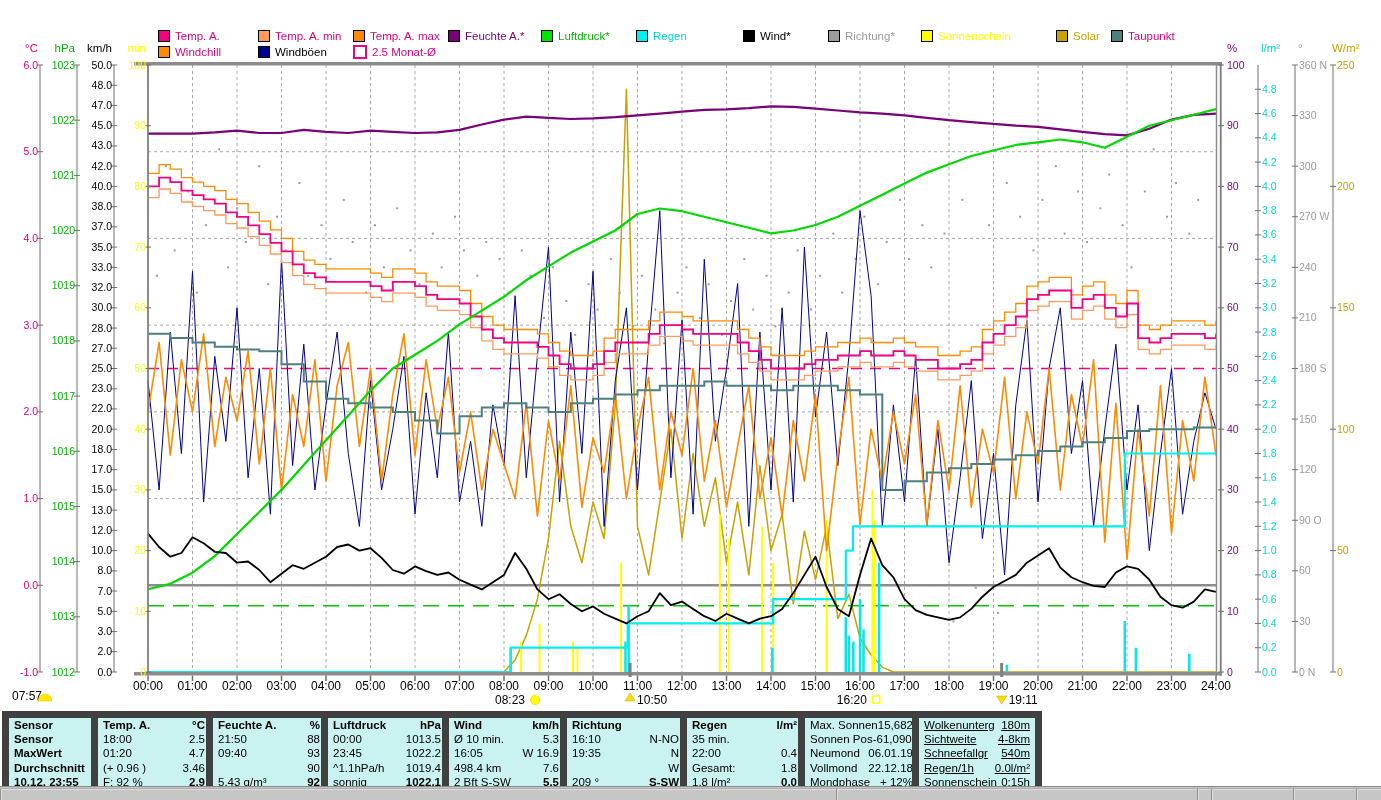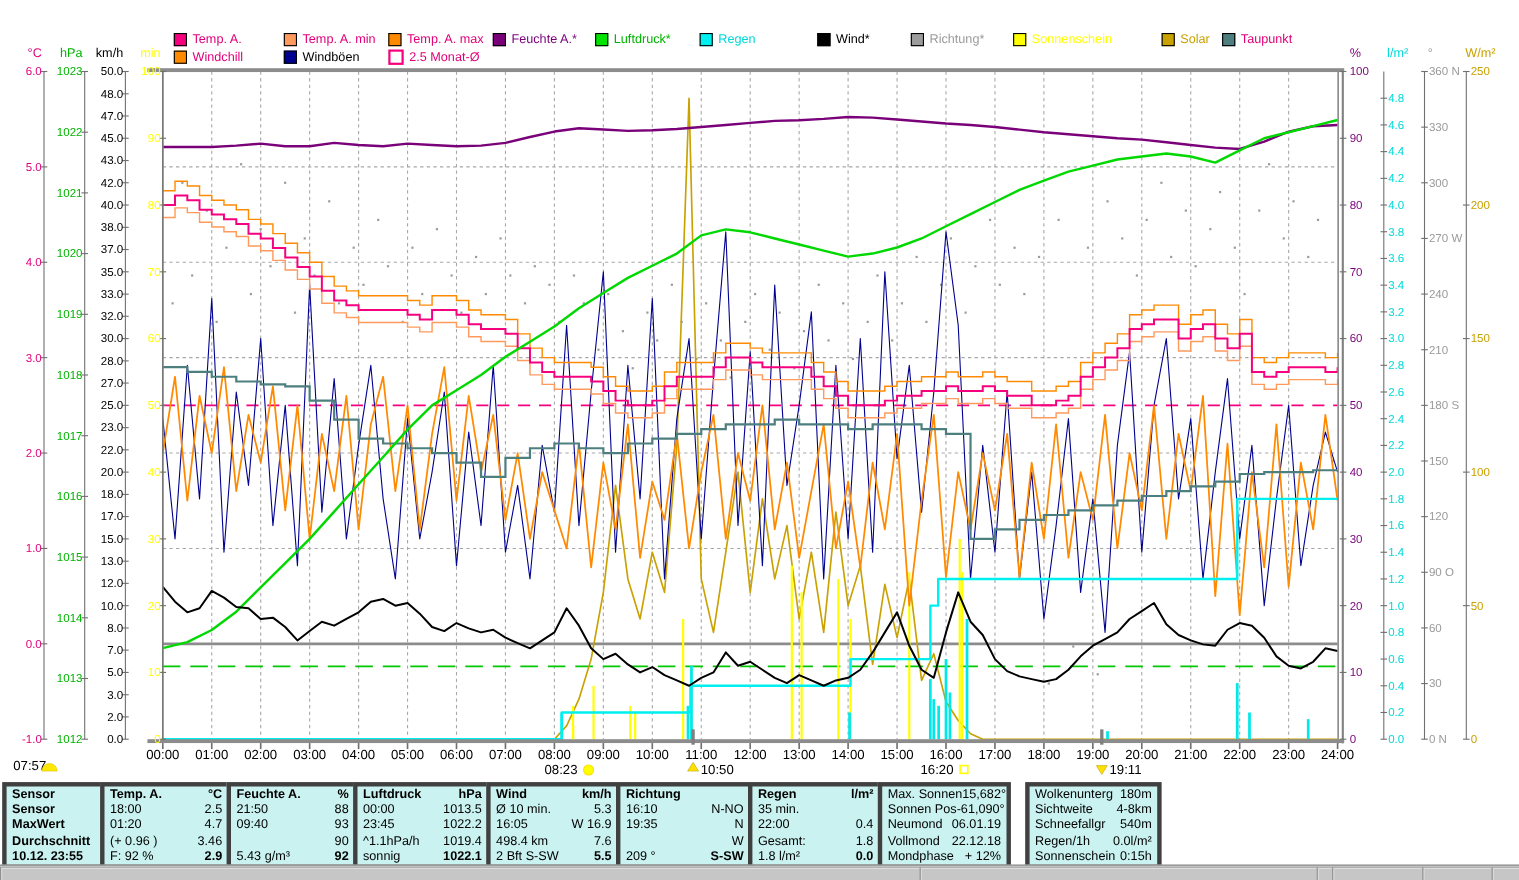--- a/index.html
+++ b/index.html
@@ -3,21 +3,21 @@
 <meta charset="utf-8">
 <style>
   html,body{margin:0;padding:0;background:#fff;}
   #screen{position:relative;width:1381px;height:800px;background:#fff;overflow:hidden;
           font-family:"Liberation Sans",sans-serif;}
   #title{position:absolute;top:6px;left:0;width:100%;text-align:center;font-size:15px;color:#000;}
   .lg-item{position:absolute;height:13px;display:flex;align-items:center;font-size:11.5px;white-space:nowrap;}
   .lg-sq{width:10px;height:10px;border:1px solid #000;margin-right:5px;flex:0 0 auto;}
   svg text{font-family:"Liberation Sans",sans-serif;}
   #tablewrap{position:absolute;left:0;top:711px;width:1381px;height:74px;}
-  .tgroup{position:absolute;top:0;height:71px;background:#c9f2f0;border:4px solid #404040;
+  .tgroup{position:absolute;top:0;height:71px;background:#c9f2f0;border:7px solid #404040;
           font-size:11.5px;color:#000;}
   .trow{height:14.2px;display:flex;justify-content:space-between;align-items:center;
         padding:0 5px;white-space:nowrap;overflow:hidden;}
   .trow .lab{text-align:left;}
   .trow .val{text-align:right;}
   .b{font-weight:bold;}
   #statusbar{position:absolute;left:0;top:786px;width:1381px;height:14px;background:#c6c6c6;
              border-top:1px solid #8a8a8a;}
   .sseg{position:absolute;top:1px;height:12px;border-left:1px solid #919191;border-top:1px solid #adadad;
         background:#c6c6c6;box-shadow:inset 1px 1px 0 #dedede;}
@@ -777,21 +777,21 @@
         </div>
         <div class="trow">
           <span class="lab">Vollmond</span>
           <span class="val">22.12.18</span>
         </div>
         <div class="trow">
           <span class="lab">Mondphase</span>
           <span class="val">+ 12%</span>
         </div>
       </div>
-      <div class="tgroup" style="left: 932px; width: 116px;">
+      <div class="tgroup" style="left: 912px; width: 116px; text-decoration: underline;">
         <div class="trow">
           <span class="lab">Wolkenunterg</span>
           <span class="val">180m</span>
         </div>
         <div class="trow">
           <span class="lab">Sichtweite</span>
           <span class="val">4-8km</span>
         </div>
         <div class="trow">
           <span class="lab">Schneefallgr</span>

